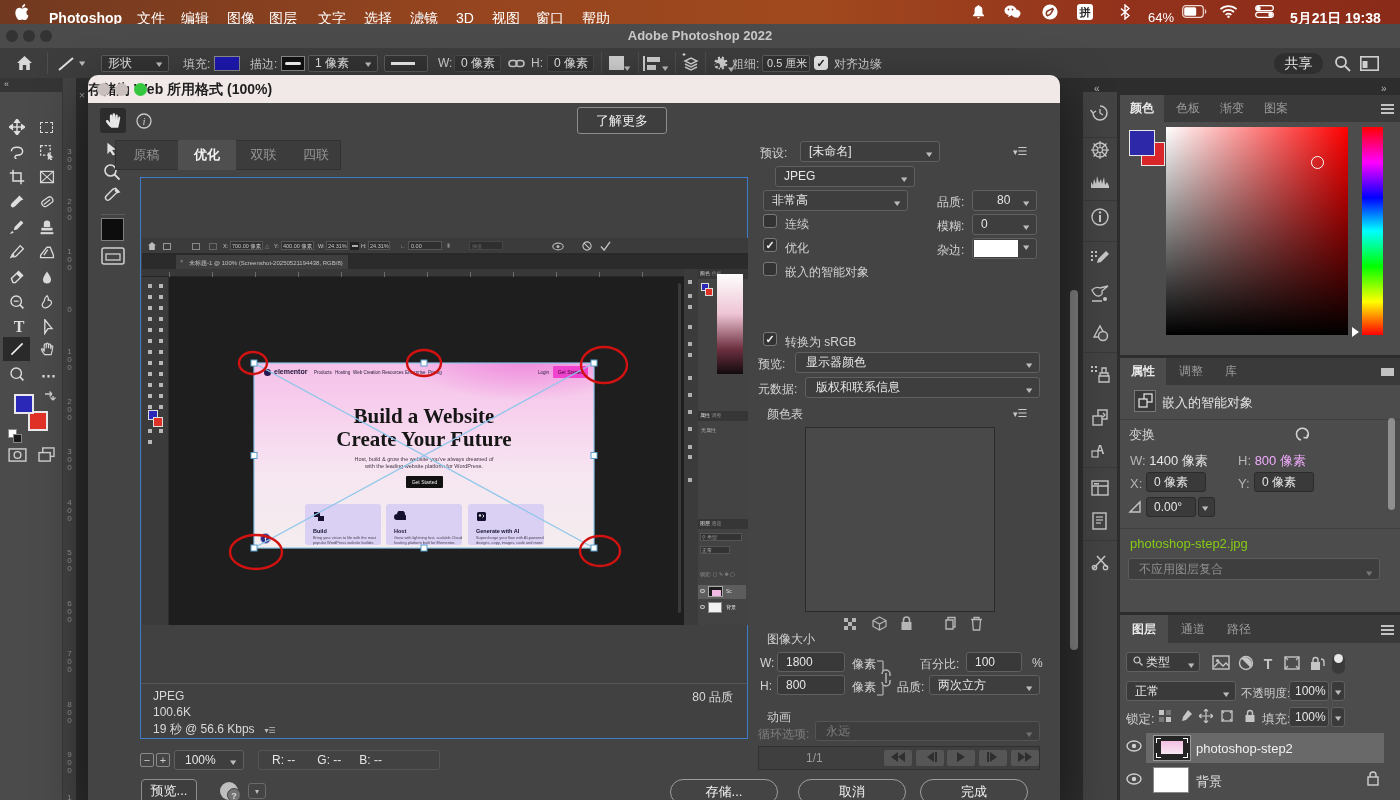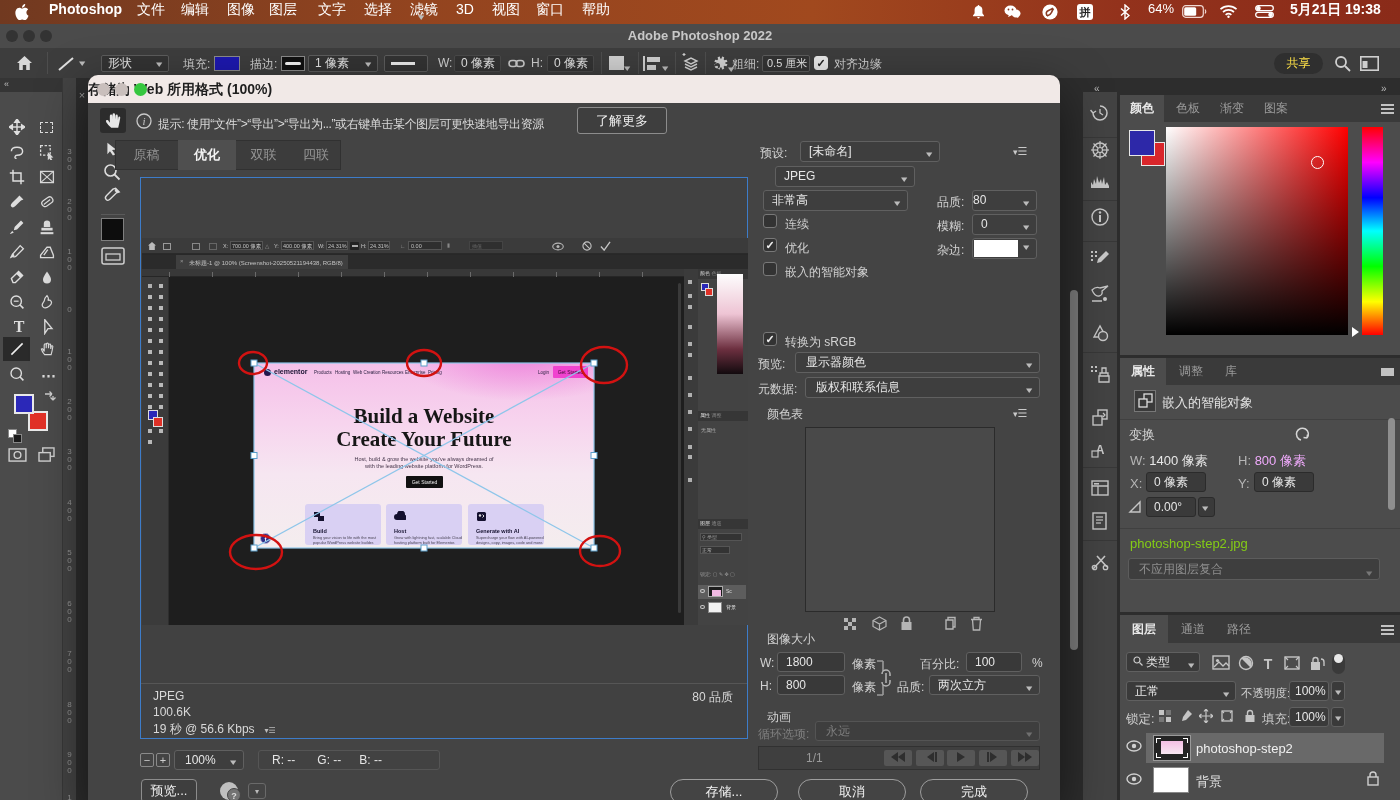--- a/index.html
+++ b/index.html
@@ -2,21 +2,21 @@
 <html><head><meta charset="utf-8">
 <style>
   * { margin:0; padding:0; box-sizing:border-box; }
   html,body { width:1400px; height:800px; overflow:hidden; background:#2e2e2e;
     font-family:"Liberation Sans", sans-serif; }
   .abs { position:absolute; }
   
   #menubar { left:0; top:0; width:1400px; height:24px;
     background:linear-gradient(90deg,#713920 0%,#93441f 30%,#a1491e 58%,#93321c 80%,#8a2b19 100%);
     color:#fff; font-size:14px; }
-  #menubar span { position:absolute; top:1px; }
+  #menubar span { position:absolute; top:10px; }
   #wintitle { left:0; top:24px; width:1400px; height:24px; background:#4b4b4b;
     color:#c9c9c9; font-size:13px; font-weight:bold; }
   .dot { position:absolute; width:12px; height:12px; border-radius:50%; top:30px; background:#333; }
   #optbar { left:0; top:48px; width:1400px; height:30px; background:#3d3d3d;
     color:#d6d6d6; font-size:12px; }
   .obox { position:absolute; top:7px; height:17px; background:#333333;
     border:1px solid #5c5c5c; border-radius:2px; color:#e3e3e3; font-size:12px;
     line-height:15px; padding-left:6px; }
   .osep { position:absolute; top:4px; height:22px; width:1px; background:#4e4e4e; }
   .olab { position:absolute; top:8px; font-size:12px; color:#cfcfcf; }
@@ -193,21 +193,21 @@
     </svg>
   <div class="osep" style="left:705px"></div>
   <svg style="position:absolute;left:711px;top:6px" width="18" height="18" viewBox="0 0 24 24">
       <path fill="#cfcfcf" d="M12 15.5A3.5 3.5 0 118.5 12 3.5 3.5 0 0112 15.5zm9.4-2.1l-2.2-.4a7.3 7.3 0 000-2l2.2-.4a.5.5 0 00.4-.6l-.9-2.1a.5.5 0 00-.6-.3l-2.1.8a7.3 7.3 0 00-1.4-1.4l.8-2.1a.5.5 0 00-.3-.6l-2.1-.9a.5.5 0 00-.6.4l-.4 2.2a7.3 7.3 0 00-2 0l-.4-2.2a.5.5 0 00-.6-.4l-2.1.9a.5.5 0 00-.3.6l.8 2.1a7.3 7.3 0 00-1.4 1.4l-2.1-.8a.5.5 0 00-.6.3l-.9 2.1a.5.5 0 00.4.6l2.2.4a7.3 7.3 0 000 2l-2.2.4a.5.5 0 00-.4.6l.9 2.1a.5.5 0 00.6.3l2.1-.8a7.3 7.3 0 001.4 1.4l-.8 2.1a.5.5 0 00.3.6l2.1.9a.5.5 0 00.6-.4l.4-2.2a7.3 7.3 0 002 0l.4 2.2a.5.5 0 00.6.4l2.1-.9a.5.5 0 00.3-.6l-.8-2.1a7.3 7.3 0 001.4-1.4l2.1.8a.5.5 0 00.6-.3l.9-2.1a.5.5 0 00-.4-.6z"></path>
     </svg>
   <span class="caret" style="position:absolute;left:729px;top:16px">▾</span>
   <div class="olab" style="left:732px">粗细:</div>
   <div class="obox" style="left:762px;width:48px;font-size:11px;line-height:15px;padding-left:4px">0.5 厘米</div>
   <div class="chk" style="left:814px;top:8px;background:#e8e8e8;color:#222;border-color:#e8e8e8">✓</div>
   <div class="olab" style="left:834px">对齐边缘</div>
-  <div style="position:absolute;left:1274px;top:5px;width:49px;height:21px;background:#2f2f2f;border-radius:11px;color:#fde047;font-size:12px;text-align:center;line-height:21px">共享</div>
+  <div style="position:absolute;left:1274px;top:5px;width:49px;height:21px;background:#2f2f2f;border-radius:11px;color:#e5e5e5;font-size:14px;text-align:center;line-height:21px">共享</div>
   <svg style="position:absolute;left:1334px;top:7px" width="17" height="17" viewBox="0 0 17 17">
       <circle cx="7" cy="7" r="5" fill="none" stroke="#cfcfcf" stroke-width="1.8"></circle>
       <line x1="11" y1="11" x2="16" y2="16" stroke="#cfcfcf" stroke-width="1.8"></line>
     </svg>
   <svg style="position:absolute;left:1360px;top:8px" width="19" height="15" viewBox="0 0 19 15">
       <rect x="0.8" y="0.8" width="17.4" height="13.4" fill="none" stroke="#cfcfcf" stroke-width="1.6"></rect>
       <rect x="2.5" y="5" width="5" height="7" fill="#cfcfcf"></rect>
     </svg>
 </div>
 
@@ -572,21 +572,20 @@
 
   <div class="abs" style="left:12px;top:33px;width:26px;height:25px;background:#2c2c2c;border-radius:3px">
     <svg style="position:absolute;left:4px;top:3px" width="18" height="19" viewBox="0 0 20 20">
         <path d="M8 18 q-3-2-5.5-6 q-1-2 .5-2.5 t2.5 1.5 l1 1.5 V5 q0-1.6 1.4-1.6 T9.3 5 v4 l.2-5.5 q0-1.5 1.4-1.5 t1.4 1.5 L12.5 9 l.3-4.2 q.1-1.4 1.3-1.4 t1.2 1.5 L15.5 9.5 l.4-2.8 q.2-1.3 1.3-1.1 t.8 1.6 q-.6 4.5-2.2 10.8 Z" fill="#e8e8e8"></path>
       </svg>
   </div>
   <svg style="position:absolute;left:48px;top:38px" width="16" height="16" viewBox="0 0 16 16">
       <circle cx="8" cy="8" r="7" fill="none" stroke="#c9c9c9" stroke-width="1.3"></circle>
       <text x="8" y="12" font-size="11" fill="#c9c9c9" text-anchor="middle" font-family="Liberation Serif,serif" font-style="italic">i</text>
     </svg>
-  <div class="abs" style="left:70px;top:41px;font-size:12px;letter-spacing:-0.4px;color:#dadada">提示: 使用“文件”&gt;“导出”&gt;“导出为...”或右键单击某个图层可更快速地导出资源</div>
   <div class="abs" style="left:489px;top:32px;width:90px;height:27px;background:#3e3e3e;border:1px solid #8c8c8c;border-radius:3px;color:#f0f0f0;font-size:13px;text-align:center;line-height:25px">了解更多</div>
 
   <svg style="position:absolute;left:16px;top:66px" width="17" height="17" viewBox="0 0 20 20">
       <path d="M4 2 l10 8 -4.5 .5 L13 16 l-2.5 1 -3.5-5 -3 3.5Z" fill="#e0e0e0"></path>
       <path d="M13 12 q4-1 6-3 l-2 5 q-2 1-4 .5Z" fill="#e0e0e0"></path>
     </svg>
   <svg style="position:absolute;left:15px;top:88px" width="18" height="18" viewBox="0 0 18 18">
       <circle cx="7.5" cy="7.5" r="5.5" fill="none" stroke="#dcdcdc" stroke-width="1.6"></circle>
       <line x1="11.5" y1="11.5" x2="16.5" y2="16.5" stroke="#dcdcdc" stroke-width="1.8"></line>
     </svg>
@@ -788,21 +787,21 @@
   <div class="abs pill" style="left:582px">存储...</div>
   <div class="abs pill" style="left:710px">取消</div>
   <div class="abs pill" style="left:832px">完成</div>
 
   <div class="dlab" style="left:672px;top:70px">预设:</div>
   <div class="dbox" style="left:712px;top:66px;width:140px;height:21px;line-height:19px;padding-left:8px">[未命名]<span class="caret" style="float:right;margin:3px 7px 0 0">▾</span></div>
   <div class="abs" style="left:925px;top:70px;color:#c9c9c9;font-size:9px">▾<span style="font-size:11px">☰</span></div>
   <div class="dbox" style="left:687px;top:91px;width:140px;height:21px;line-height:19px;padding-left:8px">JPEG<span class="caret" style="float:right;margin:3px 7px 0 0">▾</span></div>
   <div class="dbox" style="left:675px;top:115px;width:145px;height:21px;line-height:19px;padding-left:8px">非常高<span class="caret" style="float:right;margin:3px 7px 0 0">▾</span></div>
   <div class="dlab" style="left:849px;top:119px">品质:</div>
-  <div class="dbox" style="left:884px;top:115px;width:65px;height:21px;line-height:19px;padding-left:0">80<span class="caret" style="float:right;margin:3px 7px 0 0">▾</span></div>
+  <div class="dbox" style="left:884px;top:115px;width:65px;height:21px;line-height:19px;padding-left:24px">80<span class="caret" style="float:right;margin:3px 7px 0 0">▾</span></div>
   <div class="chk" style="left:675px;top:139px"></div>
   <div class="dlab" style="left:697px;top:141px">连续</div>
   <div class="dlab" style="left:849px;top:143px">模糊:</div>
   <div class="dbox" style="left:884px;top:139px;width:65px;height:21px;line-height:19px;padding-left:8px">0<span class="caret" style="float:right;margin:3px 7px 0 0">▾</span></div>
   <div class="chk" style="left:675px;top:163px">✓</div>
   <div class="dlab" style="left:697px;top:165px">优化</div>
   <div class="dlab" style="left:849px;top:167px">杂边:</div>
   <div class="dbox" style="left:884px;top:163px;width:65px;height:21px">
       <div style="position:absolute;left:1px;top:1px;width:44px;height:17px;background:#fff"></div>
       <span class="caret" style="float:right;margin:3px 7px 0 0">▾</span>

